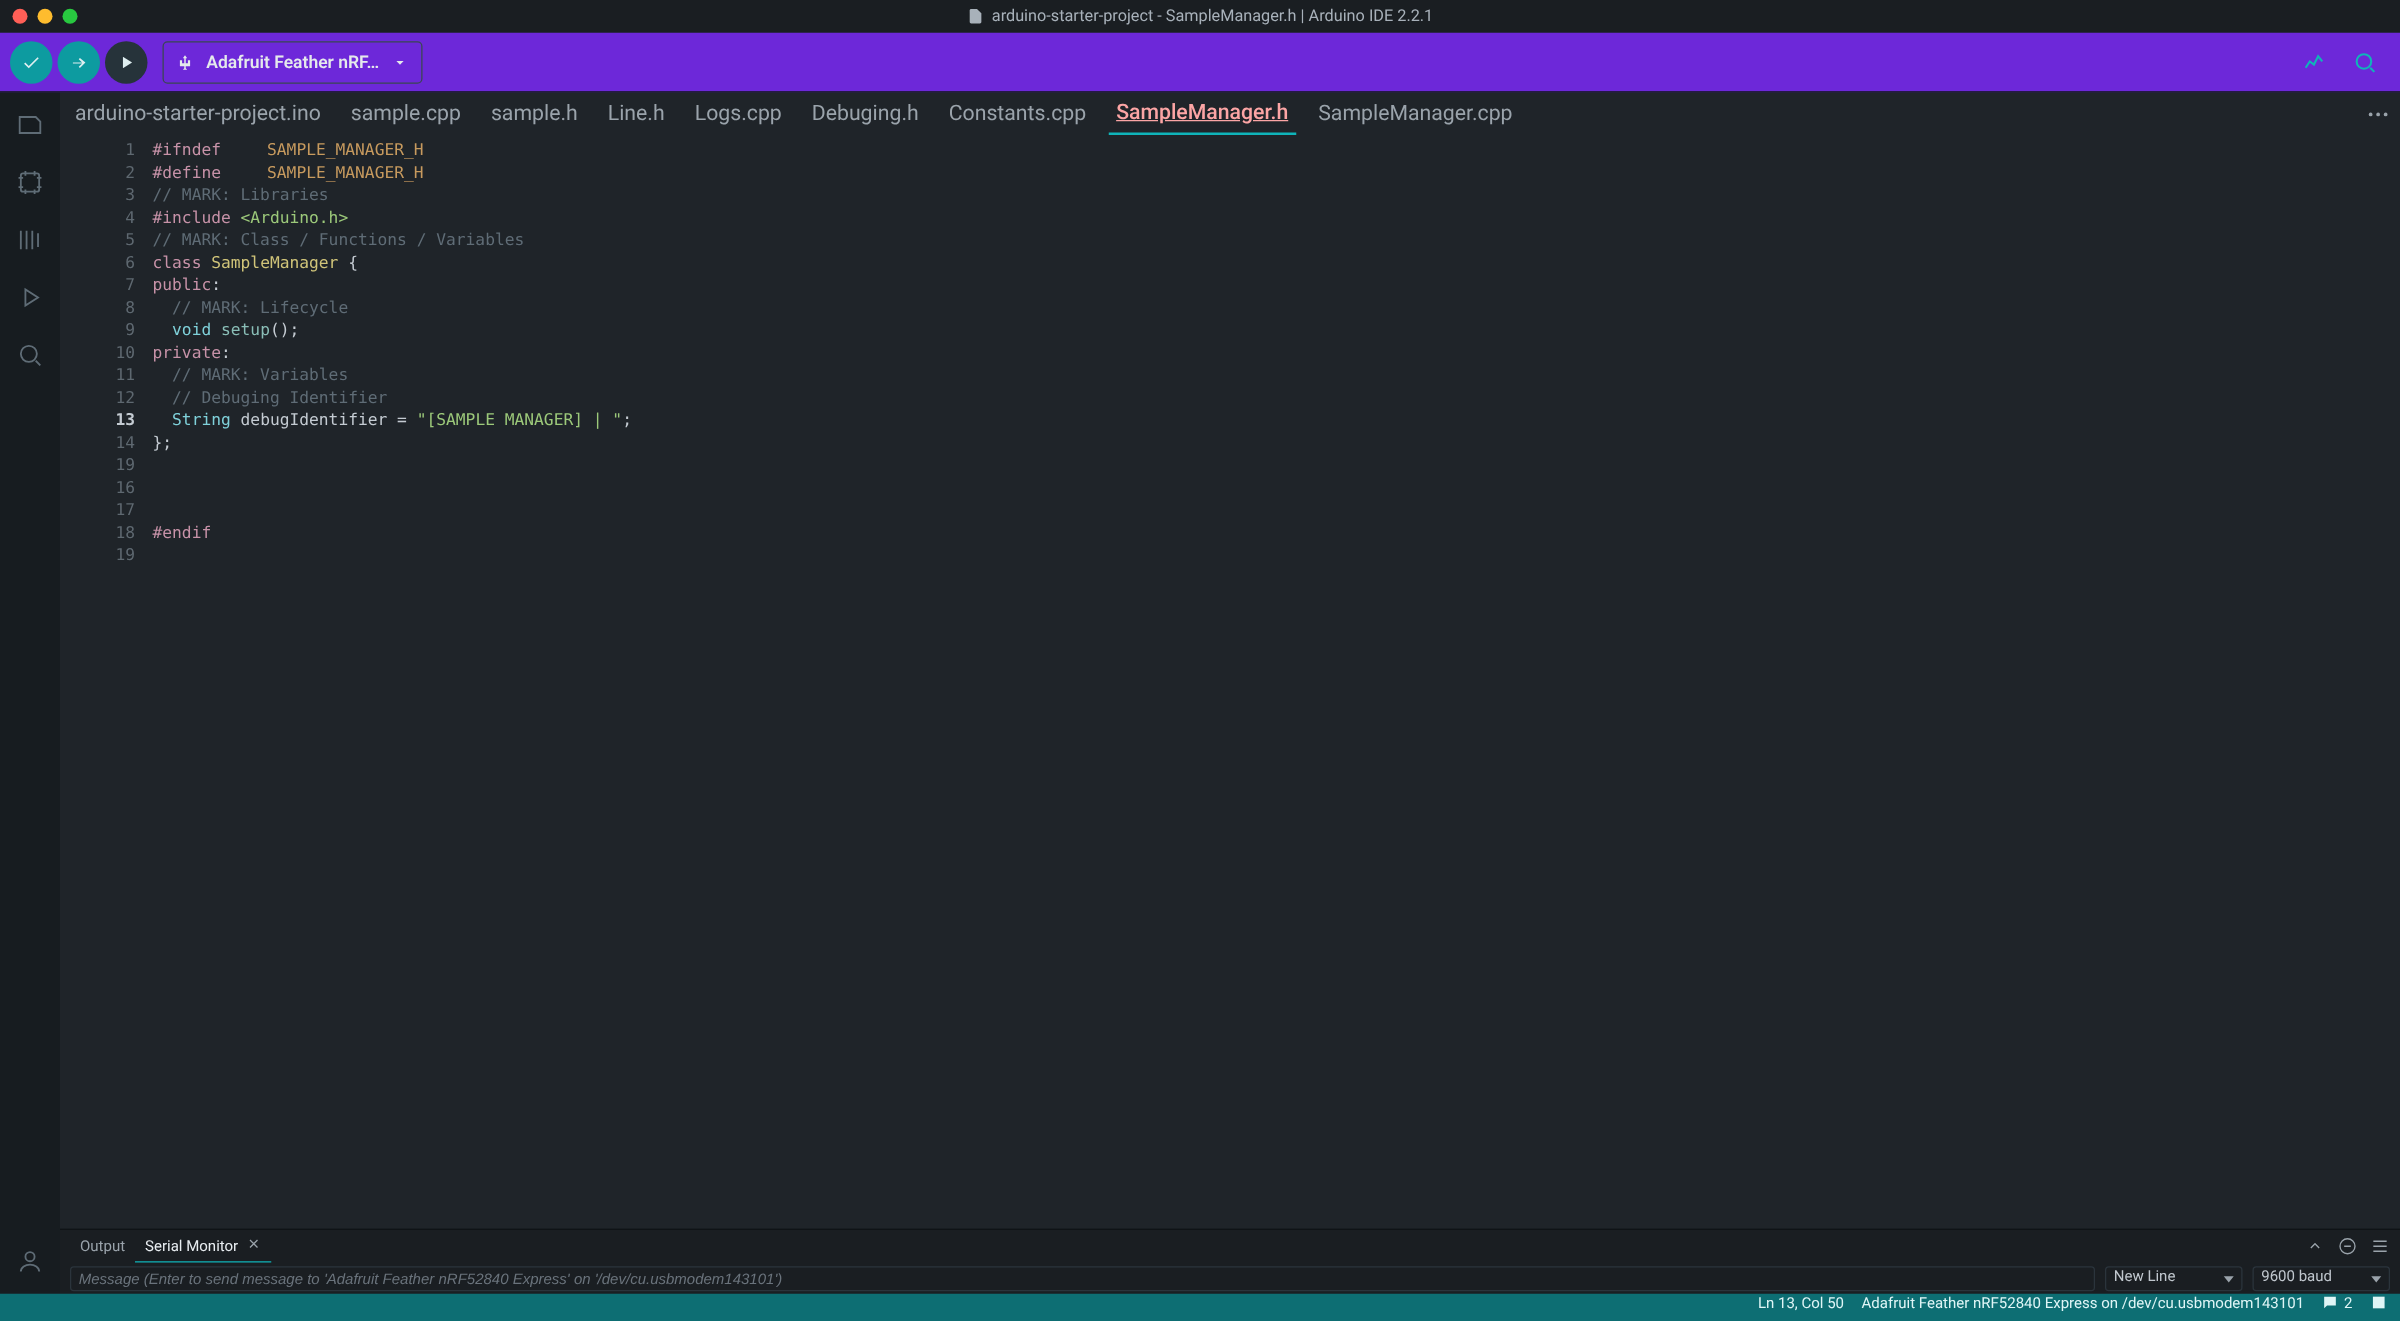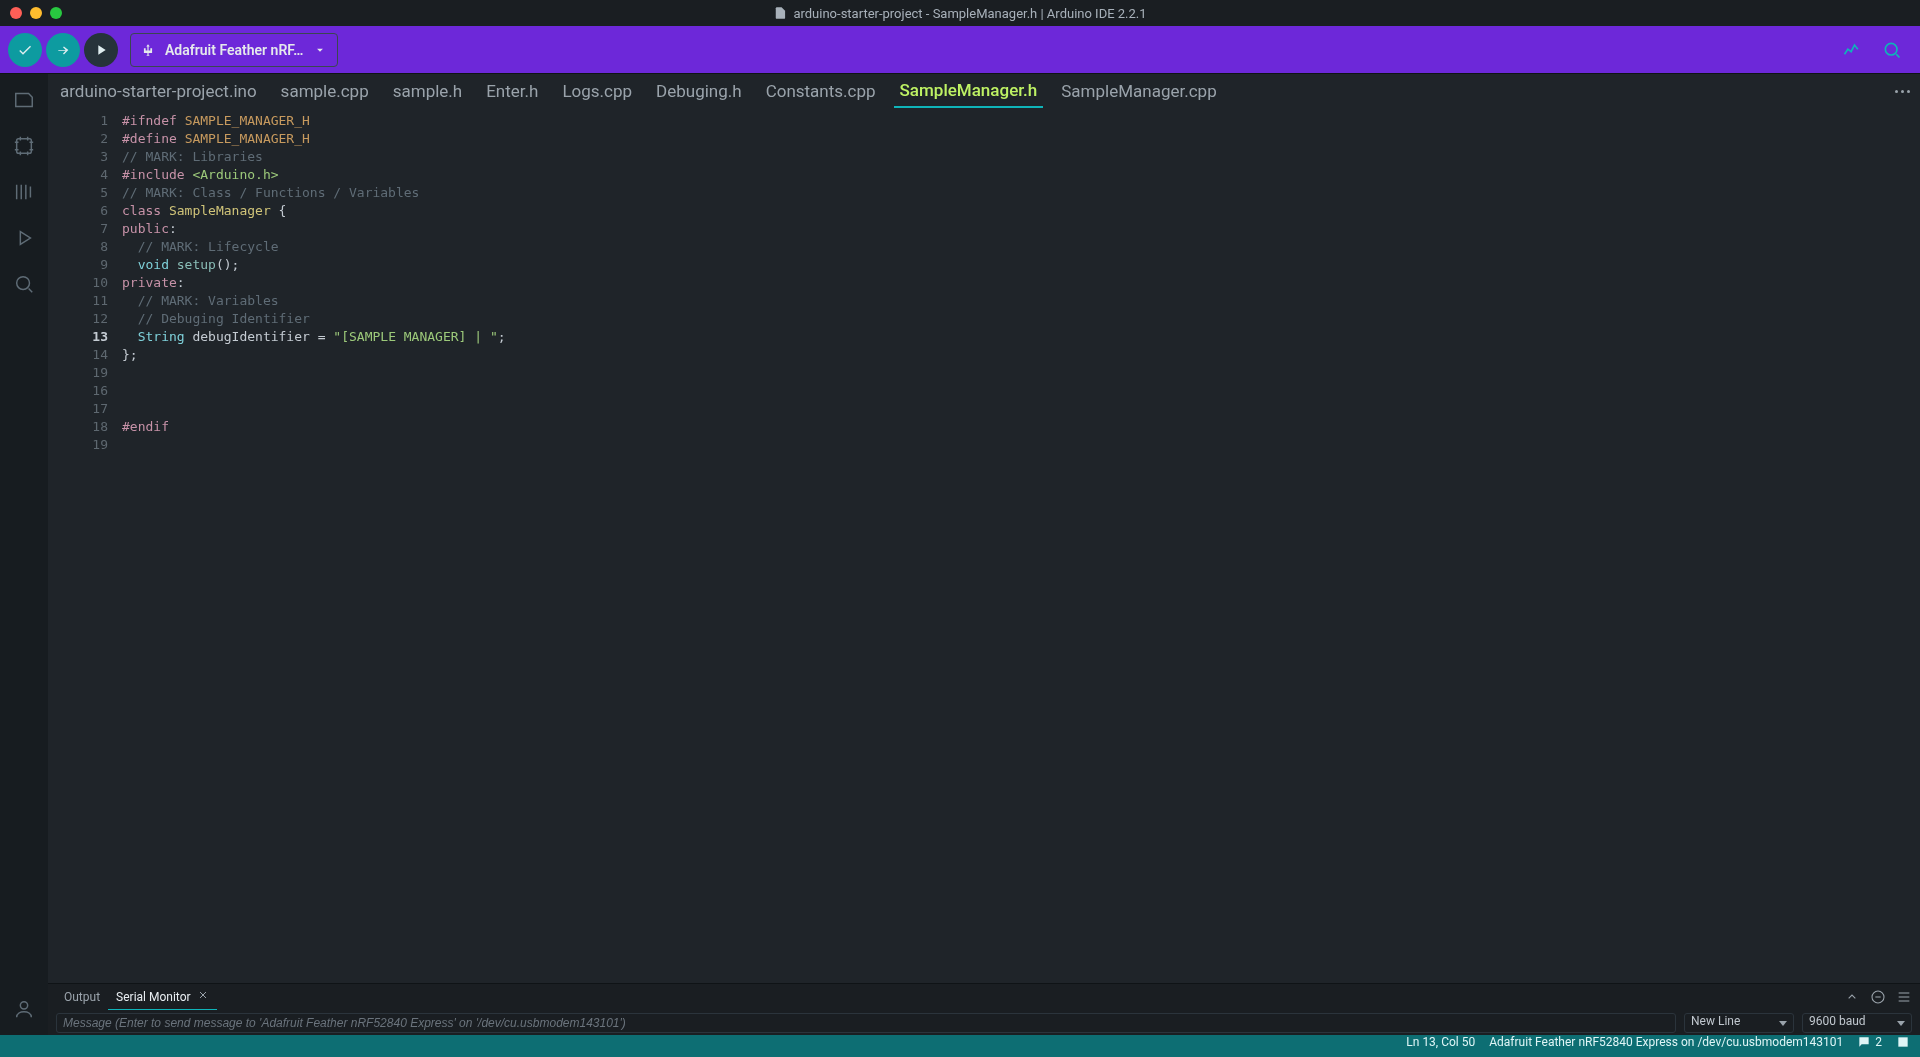--- a/index.html
+++ b/index.html
@@ -28,31 +28,31 @@
   
   .main { flex:1; display:flex; min-height:0; }
   .sidebar { width:48px; background:#171c20; display:flex; flex-direction:column; align-items:center; padding-top:14px; gap:22px; flex-shrink:0;}
   .sidebar-bottom{margin-top:auto;padding-bottom:14px;}
   .sb-icon { width:24px; height:24px; display:flex; align-items:center; justify-content:center; cursor:pointer;}
   .sb-icon svg{width:22px;height:22px;stroke:#5f6c76;fill:none;stroke-width:1.6;}
 
   .editor-pane { flex:1; display:flex; flex-direction:column; min-width:0;}
   .tabbar { height:34px; background:#1f2429; display:flex; align-items:center; padding-left:6px; flex-shrink:0; gap:12px;}
   .tab { font-size:17px; color:#9aa3ab; padding:0 6px; height:34px; display:flex; align-items:center; cursor:pointer; white-space:nowrap;}
-  .tab.active { color:#bef264; border-bottom:2px solid #0fb4b9; font-weight:500;}
+  .tab.active { color:#fca5a5; border-bottom:2px solid #0fb4b9; font-weight:500;text-decoration:underline;}
   .tab-more{margin-left:auto; margin-right:10px; cursor:pointer; display:flex; gap:3px;}
   .tab-more span{width:3px;height:3px;background:#9aa3ab;border-radius:50%;}
 
   .code-area { flex:1; display:flex; background:#1f2429; font-family:"SF Mono",Menlo,Consolas,monospace; font-size:13px; line-height:18px; overflow:hidden;}
   .gutter { width:70px; text-align:right; color:#5e6870; padding:4px 10px 0 0; user-select:none; flex-shrink:0;}
   .gutter div{height:18px;}
   .code { flex:1; padding:4px 0 0 4px; white-space:pre; color:#c4cbd2; position:relative;}
   .code div{height:18px;}
   .tok-pre{color:#c792a8;} 
-  .tok-def{color:#c79a5e;} 
+  .tok-def{color:#c79a5e;margin-left:29px;} 
   .tok-cmt{color:#5f6c76;}
   .tok-inc{color:#9cc97a;}
   .tok-kw{color:#c792a8;}
   .tok-type{color:#7fd1da;}
   .tok-func{color:#8abeb7;}
   .tok-cls{color:#d0c479;}
   .tok-str{color:#9cc97a;}
   .current-line-num{color:#c4cbd2; font-weight:600;}
 
   
@@ -172,21 +172,21 @@
         </div>
     </div>
   </div>
 
   <div class="editor-pane">
     <div class="tabbar" id="tabbar">
 
       <div class="tab">arduino-starter-project.ino</div>
         <div class="tab">sample.cpp</div>
         <div class="tab">sample.h</div>
-        <div class="tab">Enter.h</div>
+        <div class="tab">Line.h</div>
         <div class="tab">Logs.cpp</div>
         <div class="tab">Debuging.h</div>
         <div class="tab">Constants.cpp</div>
         <div class="tab active">SampleManager.h</div>
         <div class="tab">SampleManager.cpp</div>
         <div class="tab-more">
           <span></span>
           <span></span>
           <span></span>
         </div>

